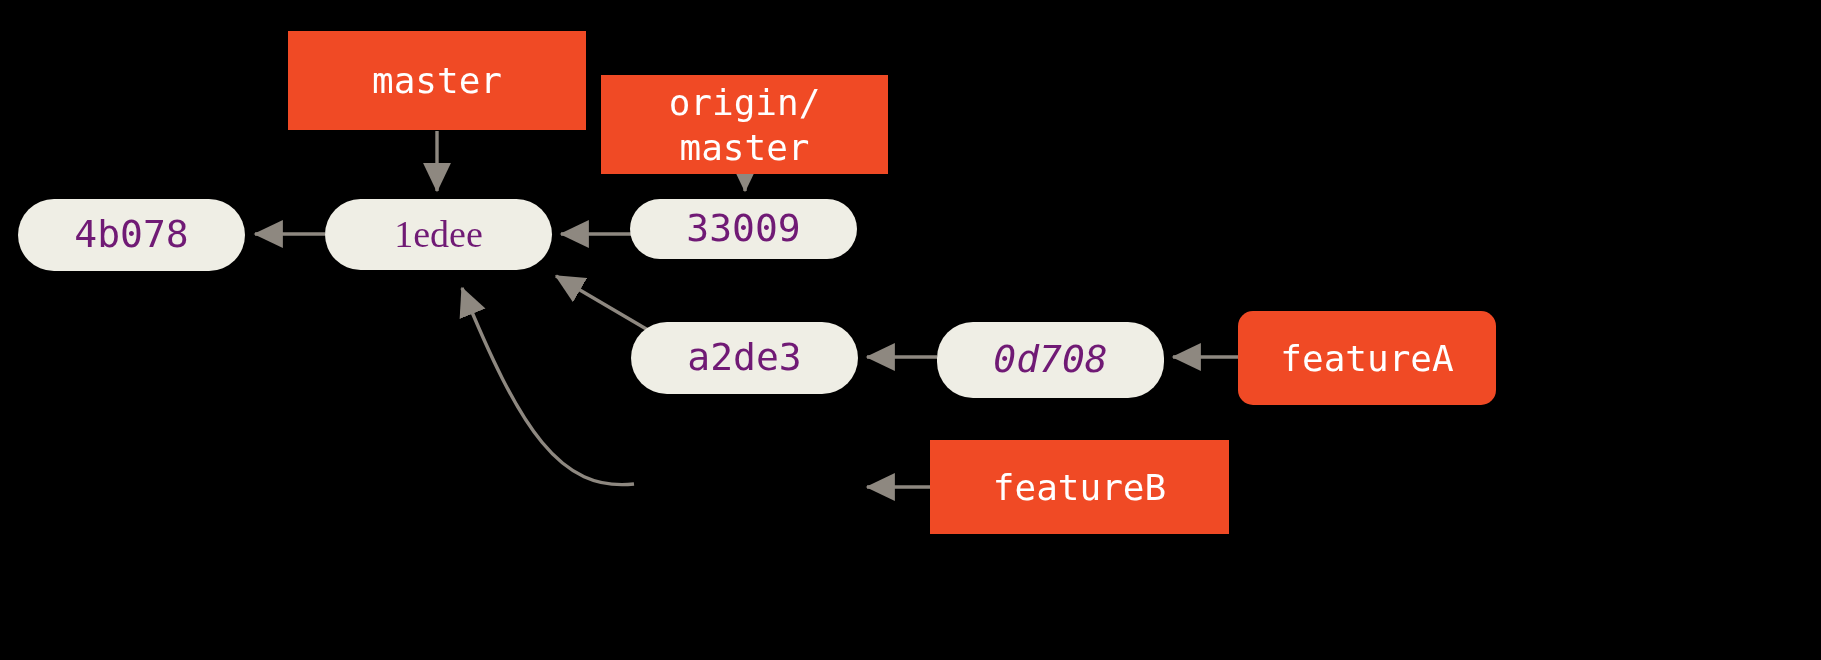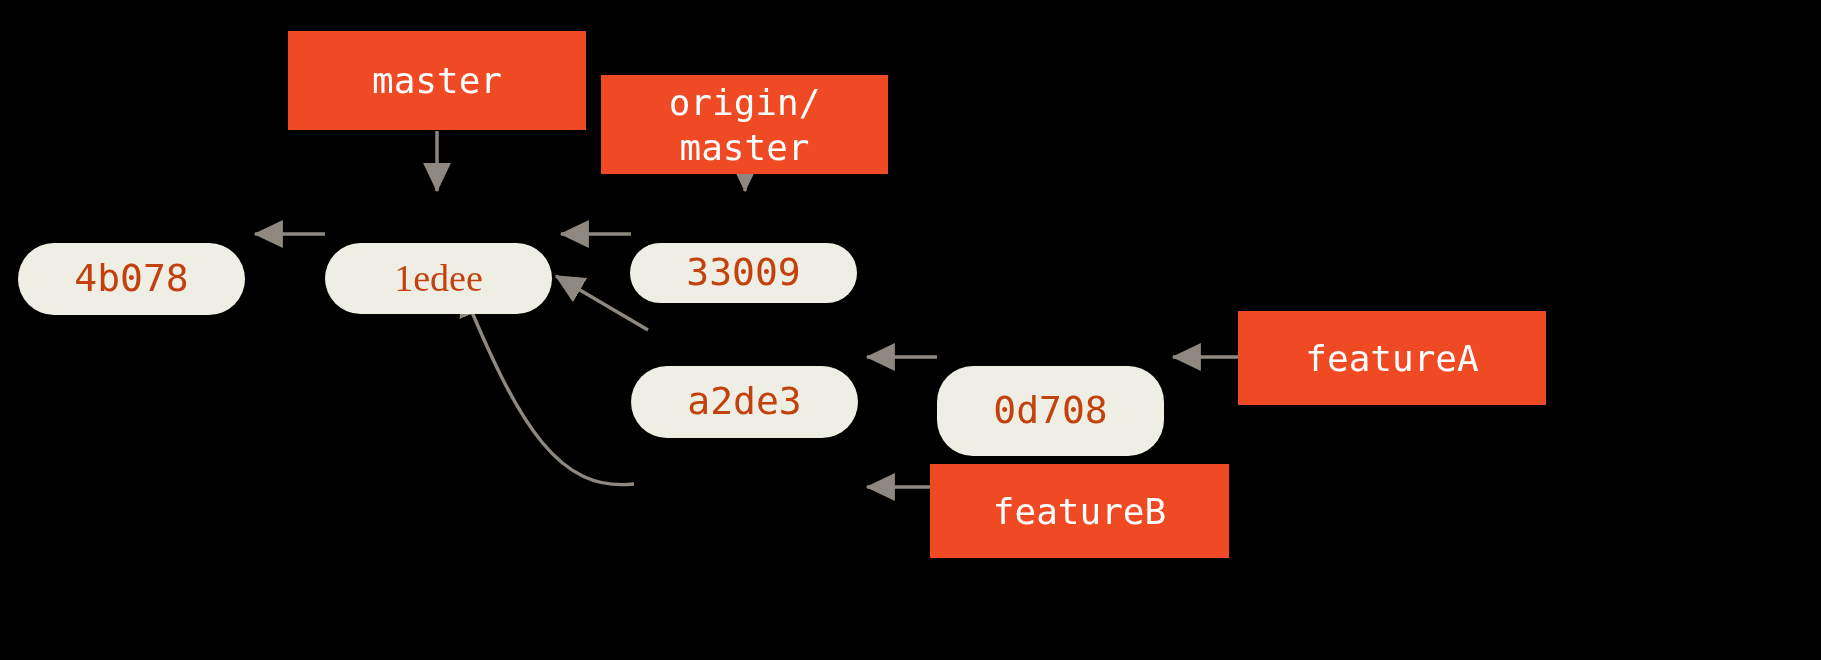--- a/index.html
+++ b/index.html
@@ -29,25 +29,24 @@
     display: flex;
     align-items: center;
     justify-content: center;
     text-align: center;
     box-sizing: border-box;
     line-height: 1.25;
     white-space: pre-line;
   }
   .node.commit {
     background: #EFEEE5;
-    color: #c2410c;
+    color: #701a75;
     border-radius: 36px;
     font-size: 38px;
     letter-spacing: 0px;
-    margin-top: 44px;
   }
   .node.ref {
     background: #F04A25;
     color: #ffffff;
     border-radius: 0px;
     font-size: 36px;
   }
 </style>
 </head>
 <body>
@@ -99,25 +98,25 @@
   </svg>
 
   <div class="node commit" style="left:18px;  top:199px; width:227px; height:72px;">4b078</div>
 
   <div class="node commit" style="left:325px; top:199px; width:227px; height:71px;font-family:Liberation Serif, serif;">1edee</div>
 
   <div class="node commit" style="left:630px; top:199px; width:227px; height:60px;">33009</div>
 
   <div class="node commit" style="left:631px; top:322px; width:227px; height:72px;text-align:right;">a2de3</div>
 
-  <div class="node commit" style="left:937px; top:322px; width:227px; height:90px;">0d708</div>
+  <div class="node commit" style="left:937px; top:322px; width:227px; height:76px;font-style:italic;">0d708</div>
 
 
   <div class="node ref" style="left:288px; top:31px; width:298px; height:99px;">master</div>
 
   <div class="node ref" style="left:601px; top:31px; width:287px; height:99px;margin-top:44px;">origin/
 master</div>
 
-  <div class="node ref" style="left:1238px; top:311px; width:308px; height:94px;">featureA</div>
+  <div class="node ref" style="left:1238px; top:311px; width:258px; height:94px;border-radius:15px;">featureA</div>
 
-  <div class="node ref" style="left:930px; top:440px; width:299px; height:94px;margin-top:24px;">featureB</div>
+  <div class="node ref" style="left:930px; top:440px; width:299px; height:94px;">featureB</div>
 
 </div>
 
 </body></html>

